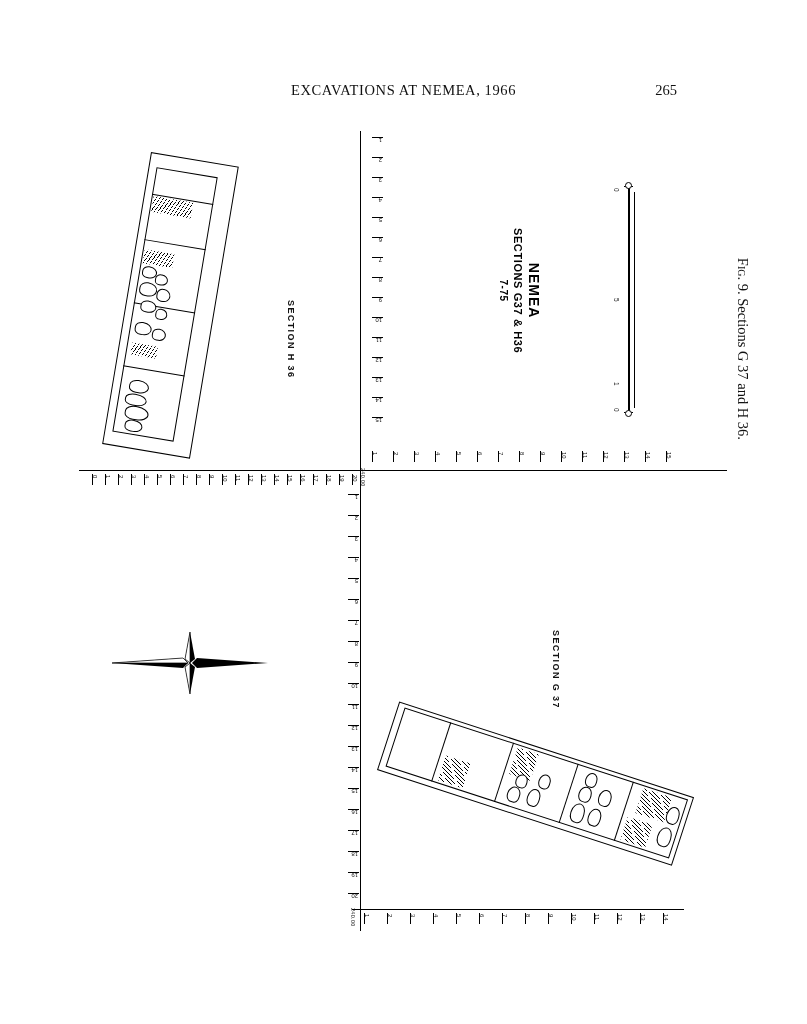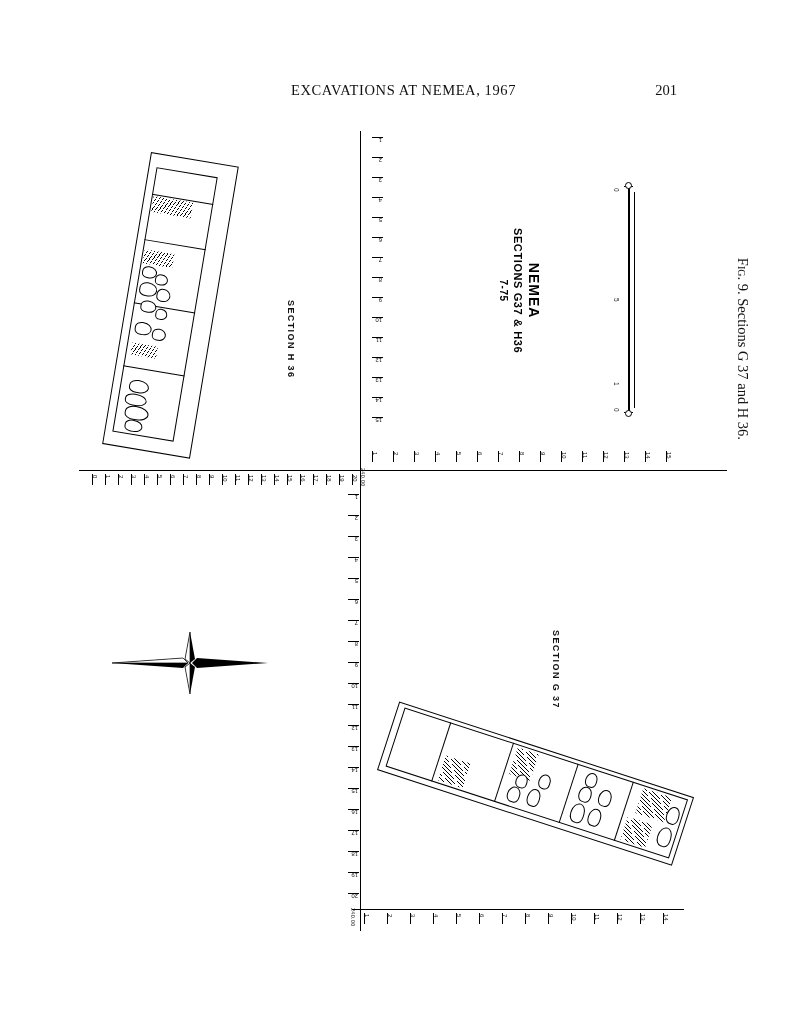--- a/index.html
+++ b/index.html
@@ -263,22 +263,22 @@
     font-family: "Liberation Sans", sans-serif;
     font-size: 5.5px;
     transform-origin: left top;
     transform: rotate(90deg);
     letter-spacing: 0.3px;
   }
 </style>
 </head>
 <body>
 
-<div class="running-head">EXCAVATIONS AT NEMEA, 1967</div>
-<div class="page-number">201</div>
+<div class="running-head">EXCAVATIONS AT NEMEA, 1966</div>
+<div class="page-number">265</div>
 
 <div class="fig-caption">
   <span class="fig-label">Fig. 9.</span>
   <span>Sections G 37 and H 36.</span>
 </div>
 
 <div class="plate">
 
   <div class="axis-line v-axis"></div>
   <div class="axis-line h-axis"></div>

